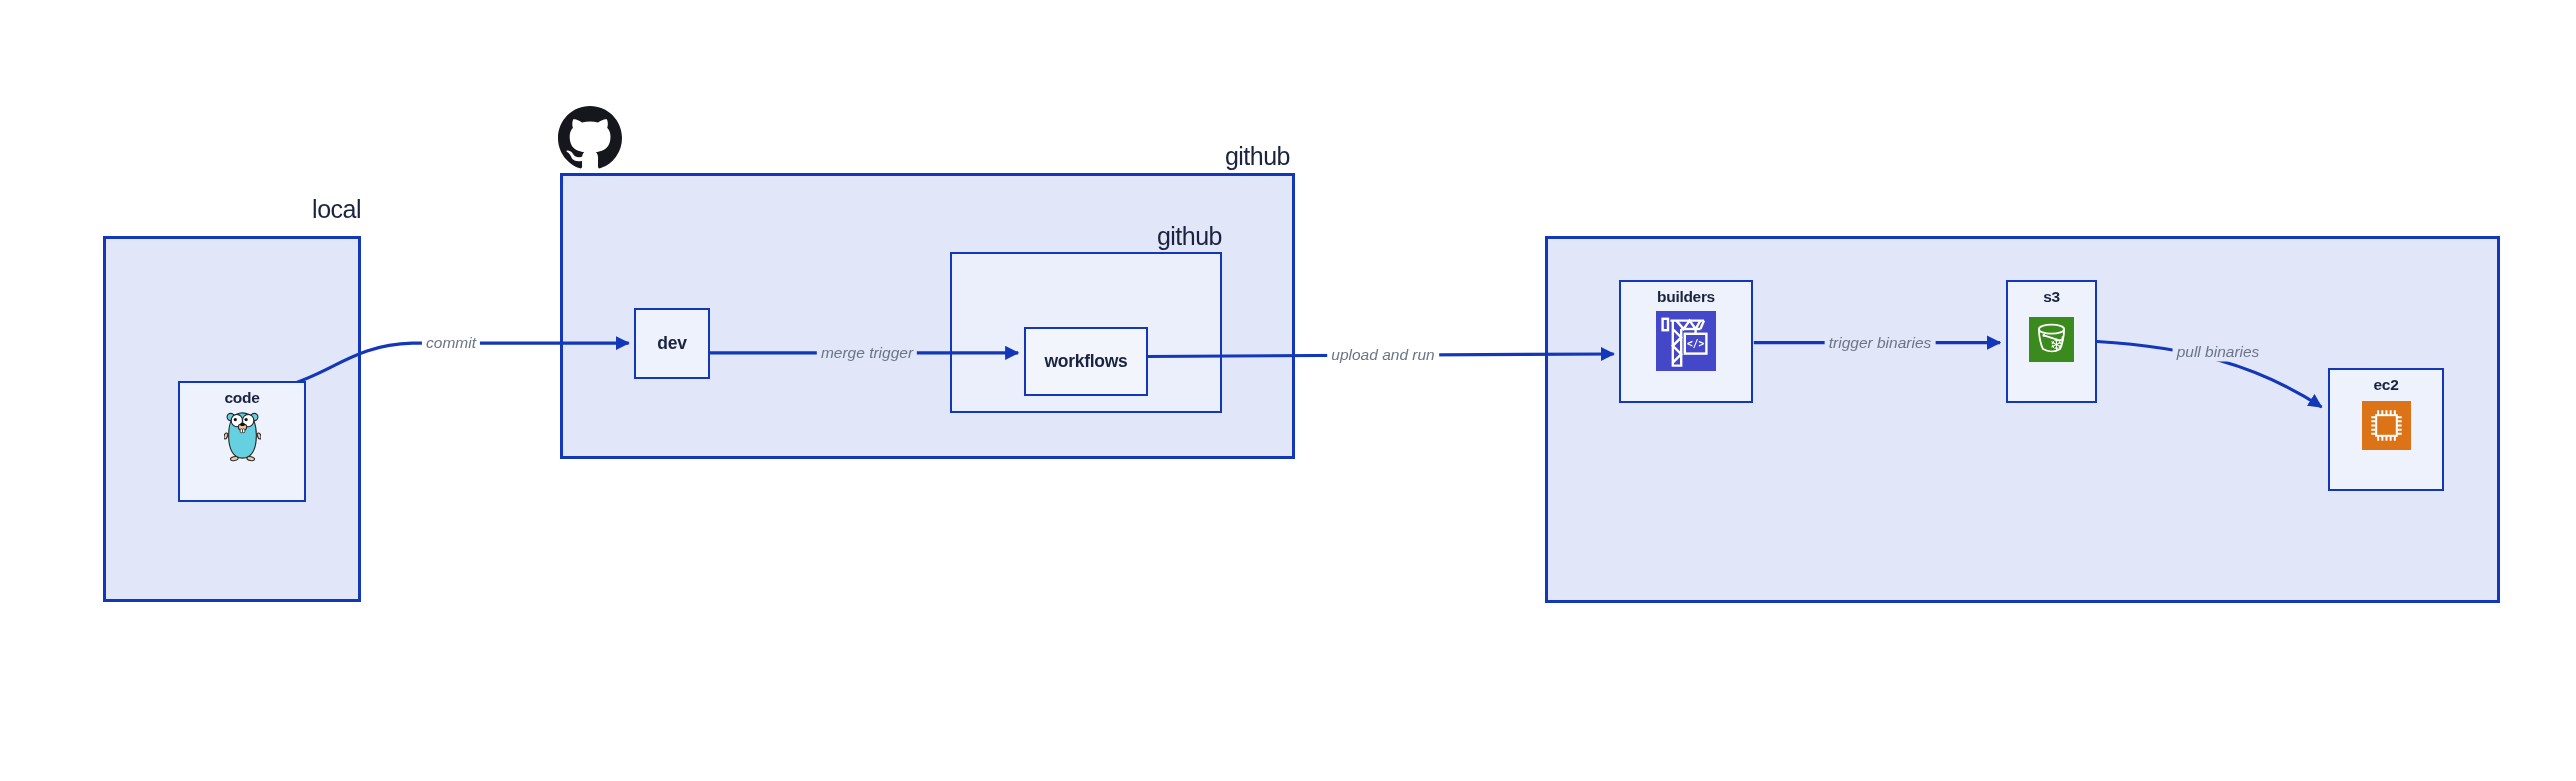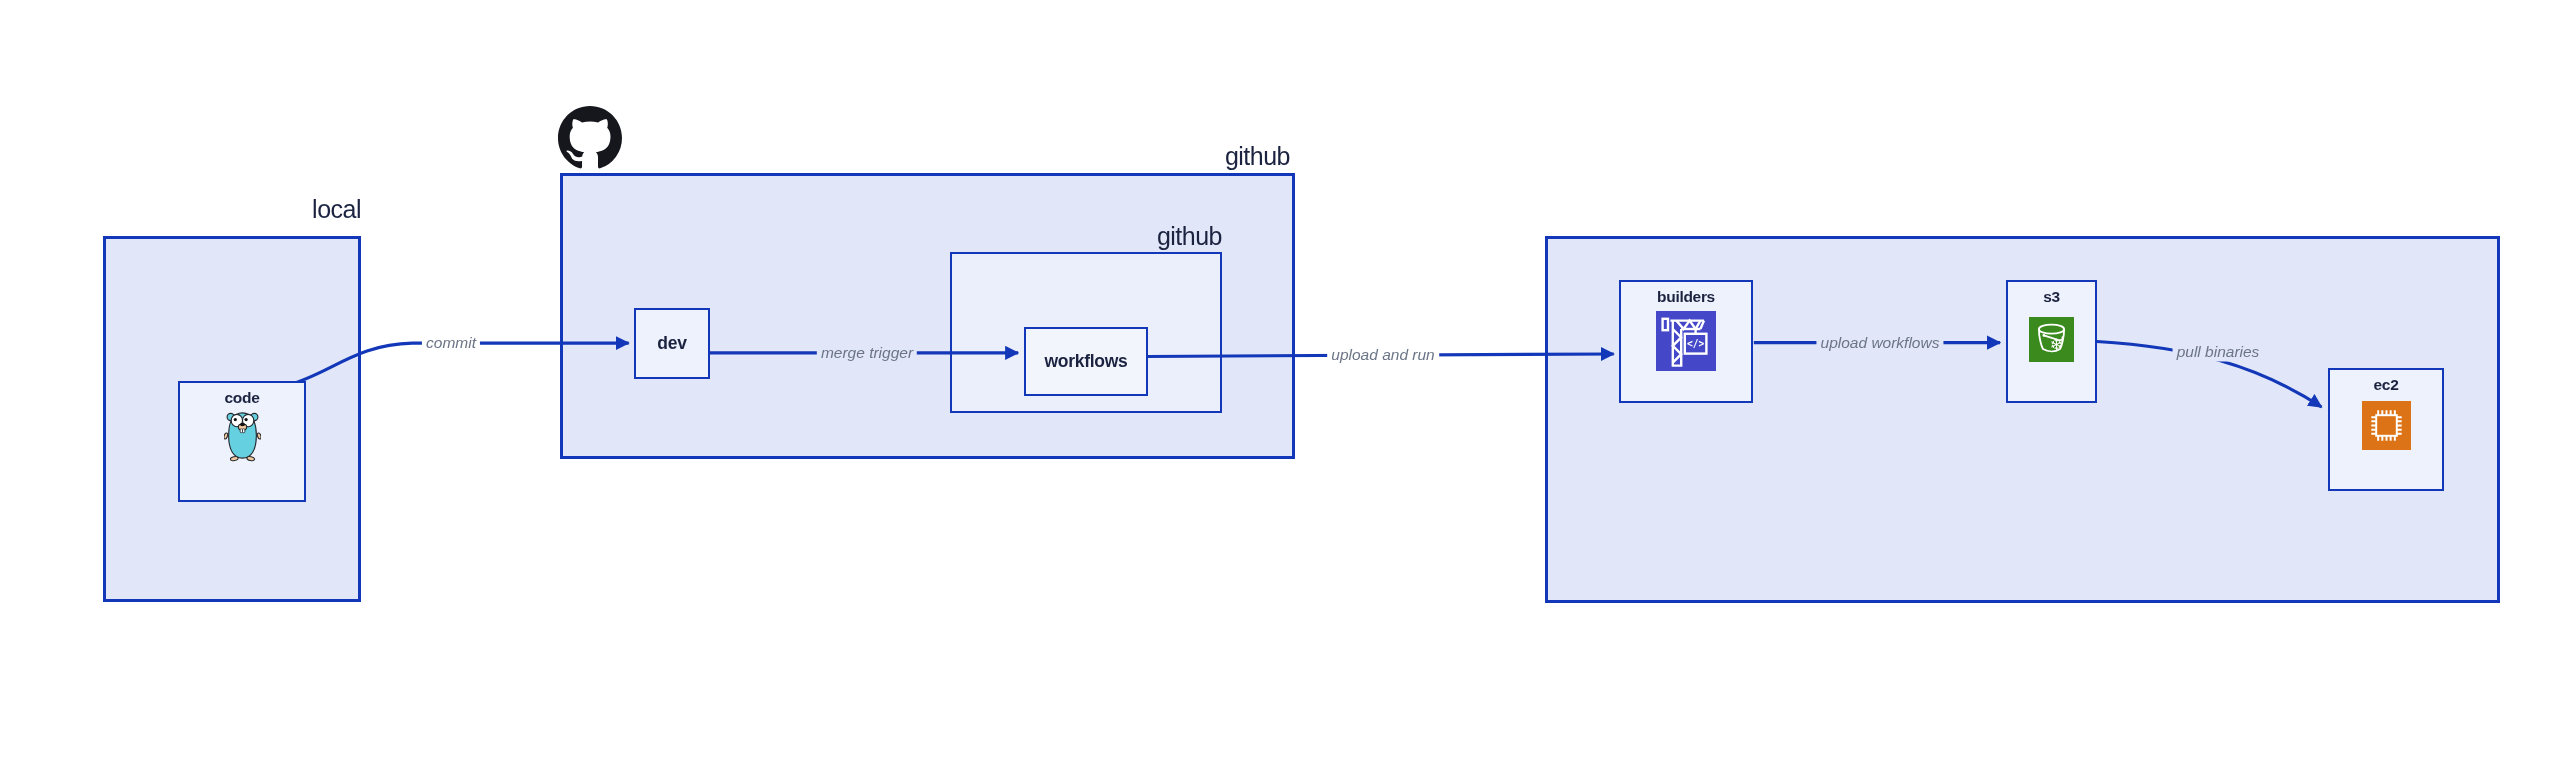--- a/index.html
+++ b/index.html
@@ -161,18 +161,18 @@
                  M33,71 V81 M41.5,71 V81 M50,71 V81 M58.5,71 V81 M67,71 V81
                  M29,33 H19 M29,41.5 H19 M29,50 H19 M29,58.5 H19 M29,67 H19
                  M71,33 H81 M71,41.5 H81 M71,50 H81 M71,58.5 H81 M71,67 H81"></path>
       </g>
     </svg>
   </div>
 
   <div class="edge-label on-white" style="left:451px;top:343px;">commit</div>
   <div class="edge-label on-fill" style="left:867px;top:353px;">merge trigger</div>
   <div class="edge-label on-white" style="left:1383px;top:355px;">upload and run</div>
-  <div class="edge-label on-fill" style="left:1880px;top:343px;">upload workflows</div>
+  <div class="edge-label on-fill" style="left:1880px;top:343px;">trigger binaries</div>
   <div class="edge-label on-fill" style="left:2218px;top:352px;">pull binaries</div>
 
 
 </div>
 
 
 </body></html>

